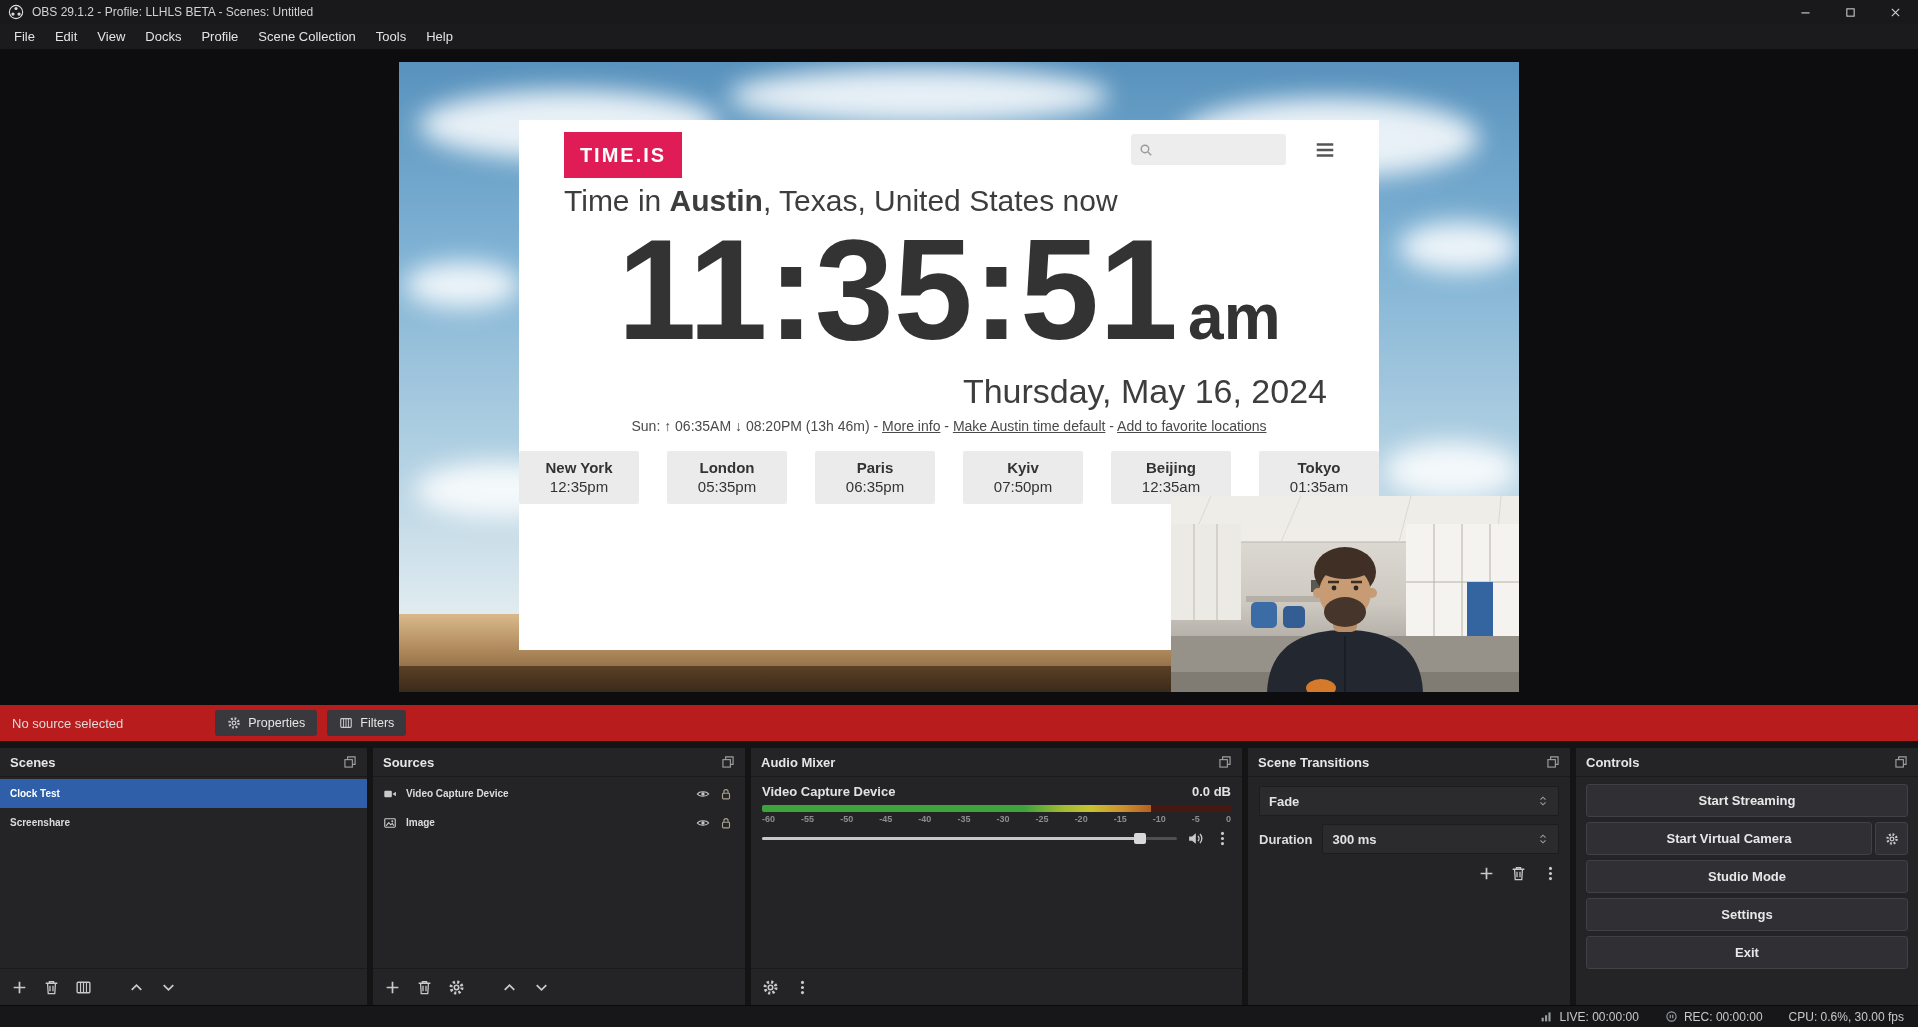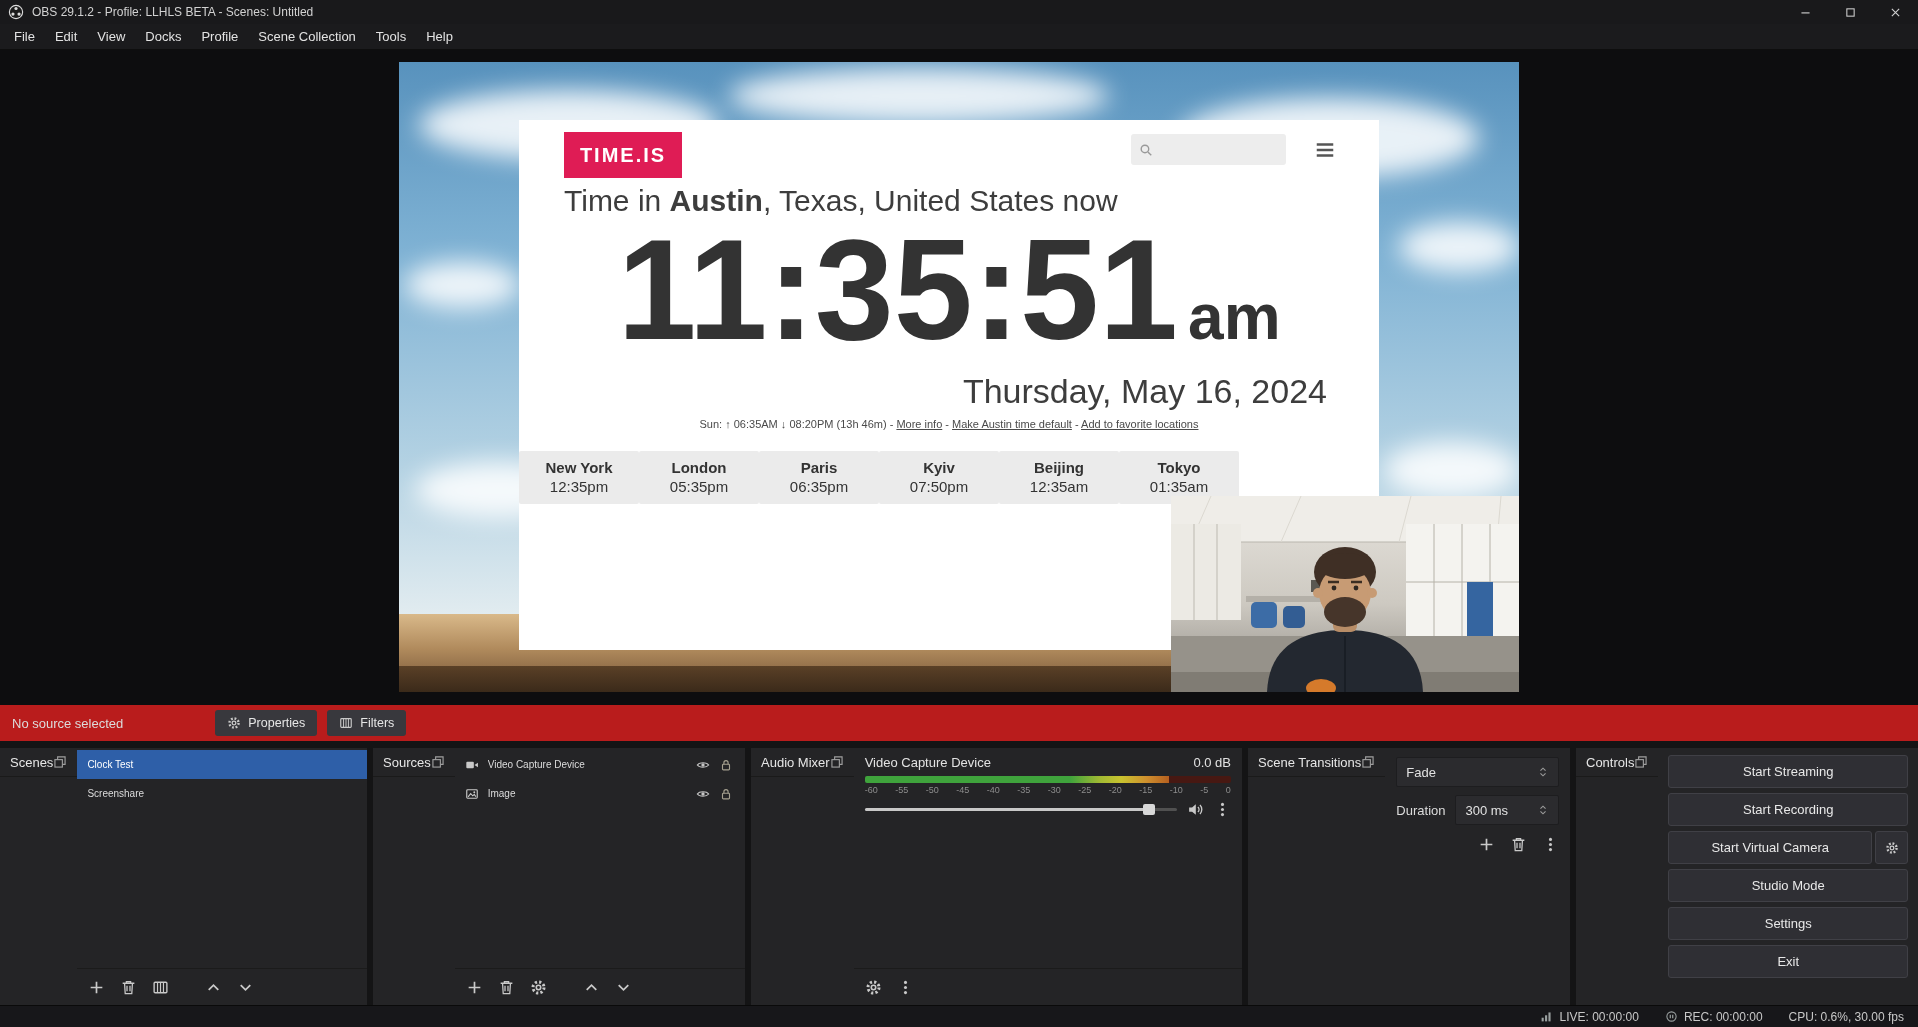--- a/index.html
+++ b/index.html
@@ -49,40 +49,40 @@
   .ti-search { position:absolute; left:612px; top:14px; width:155px; height:31px; background:#ededed; border-radius:3px;
                display:flex; align-items:center; padding-left:8px; }
   .ti-search .ic { color:#999; }
   .ti-burger { position:absolute; left:794px; top:19px; width:24px; height:22px; color:#555; }
   .ti-heading { position:absolute; left:45px; top:64px; font-size:30px; font-weight:300; color:#3d3d3d; white-space:nowrap; }
   .ti-heading b { font-weight:700; }
   .ti-clock { position:absolute; left:0; right:0; top:92px; display:flex; justify-content:center; align-items:baseline; color:#333; }
   .ti-time { font-size:142px; font-weight:700; line-height:1.1; }
   .ti-ampm { font-size:64px; font-weight:700; margin-left:10px; }
   .ti-date { position:absolute; right:52px; top:252px; font-size:34px; font-weight:300; color:#3d3d3d; }
-  .ti-sun { position:absolute; left:0; right:0; top:298px; text-align:center; font-size:11px; color:#4a4a4a; white-space:nowrap; }
+  .ti-sun { position:absolute; left:0; right:0; top:298px; text-align:center; font-size:14px; color:#4a4a4a; white-space:nowrap; }
   .ti-sun a { color:#4a4a4a; text-decoration:underline; }
-  .ti-cities { position:absolute; left:0; right:0; top:331px; display:flex; justify-content:flex-start; gap:0; }
+  .ti-cities { position:absolute; left:0; right:0; top:331px; display:flex; justify-content:space-between; gap:0; }
   .ti-city { width:120px; background:#ebebeb; border-radius:2px; text-align:center; padding:8px 0 9px; }
   .ti-cname { font-size:15px; font-weight:700; color:#333; }
   .ti-ctime { font-size:15px; color:#333; margin-top:2px; }
 
   .webcam { position:absolute; right:0; bottom:0; width:348px; height:196px; }
   .webcam svg { display:block; width:100%; height:100%; }
 
   
   .srcbar { height:36px; background:#b91c1c; display:flex; align-items:center; padding-left:12px; flex:0 0 auto; }
   .srcbar .status { color:#dcdcdc; font-size:13px; }
   .srcbtns { display:flex; gap:10px; margin-left:92px; }
   .btn { height:26px; background:#38383d; border-radius:3px; display:flex; align-items:center; gap:7px;
          padding:0 12px; color:#e6e6e6; font-size:12.5px; }
 
   
   .docks { height:264px; background:#141415; display:flex; gap:6px; padding-top:7px; flex:0 0 auto; }
-  .dock { background:#242426; display:flex; flex-direction:row; }
+  .dock { background:#242426; display:flex; flex-direction:column;font-weight:bold; }
   .d-scenes{width:367px;} .d-sources{width:372px;} .d-mixer{width:491px;} .d-trans{width:322px;} .d-controls{flex:1;}
   .dock-head { height:29px; display:flex; align-items:center; padding:0 10px; border-bottom:1px solid #1a1a1a; flex:0 0 auto; }
   .dock-head .dtitle { color:#e6e6e6; font-size:13px; }
   .dock-head .ic { margin-left:auto; width:14px; height:14px; color:#9f9f9f; }
   .dock-body { flex:1; display:flex; flex-direction:column; min-height:0; }
   .dock-tools { border-top:1px solid #1b1b1b; height:37px; display:flex; align-items:center; gap:15px; padding:0 11px; margin-top:auto; flex:0 0 auto; }
   .dock-tools .gap { width:6px; }
 
   .list { flex:1; padding-top:2px; }
   .list-row { height:29px; display:flex; align-items:center; padding:0 12px 0 10px; color:#dcdcdc; font-size:10px; gap:9px; }
@@ -576,21 +576,20 @@
     <div class="dock d-controls">
       <div class="dock-head">
         <span class="dtitle">Controls</span>
         <svg class="ic">
             <use href="#i-popout"></use>
           </svg>
       </div>
       <div class="dock-body">
         <div class="controls-content">
           <div class="cbtn">Start Streaming</div>
-          <div class="cbtn">Start Recording</div>
           <div class="split">
             <div class="cbtn">Start Virtual Camera</div>
             <div class="cbtn cfg">
               <svg class="ic ic14">
                   <use href="#i-gear"></use>
                 </svg>
             </div>
           </div>
           <div class="cbtn">Studio Mode</div>
           <div class="cbtn">Settings</div>

